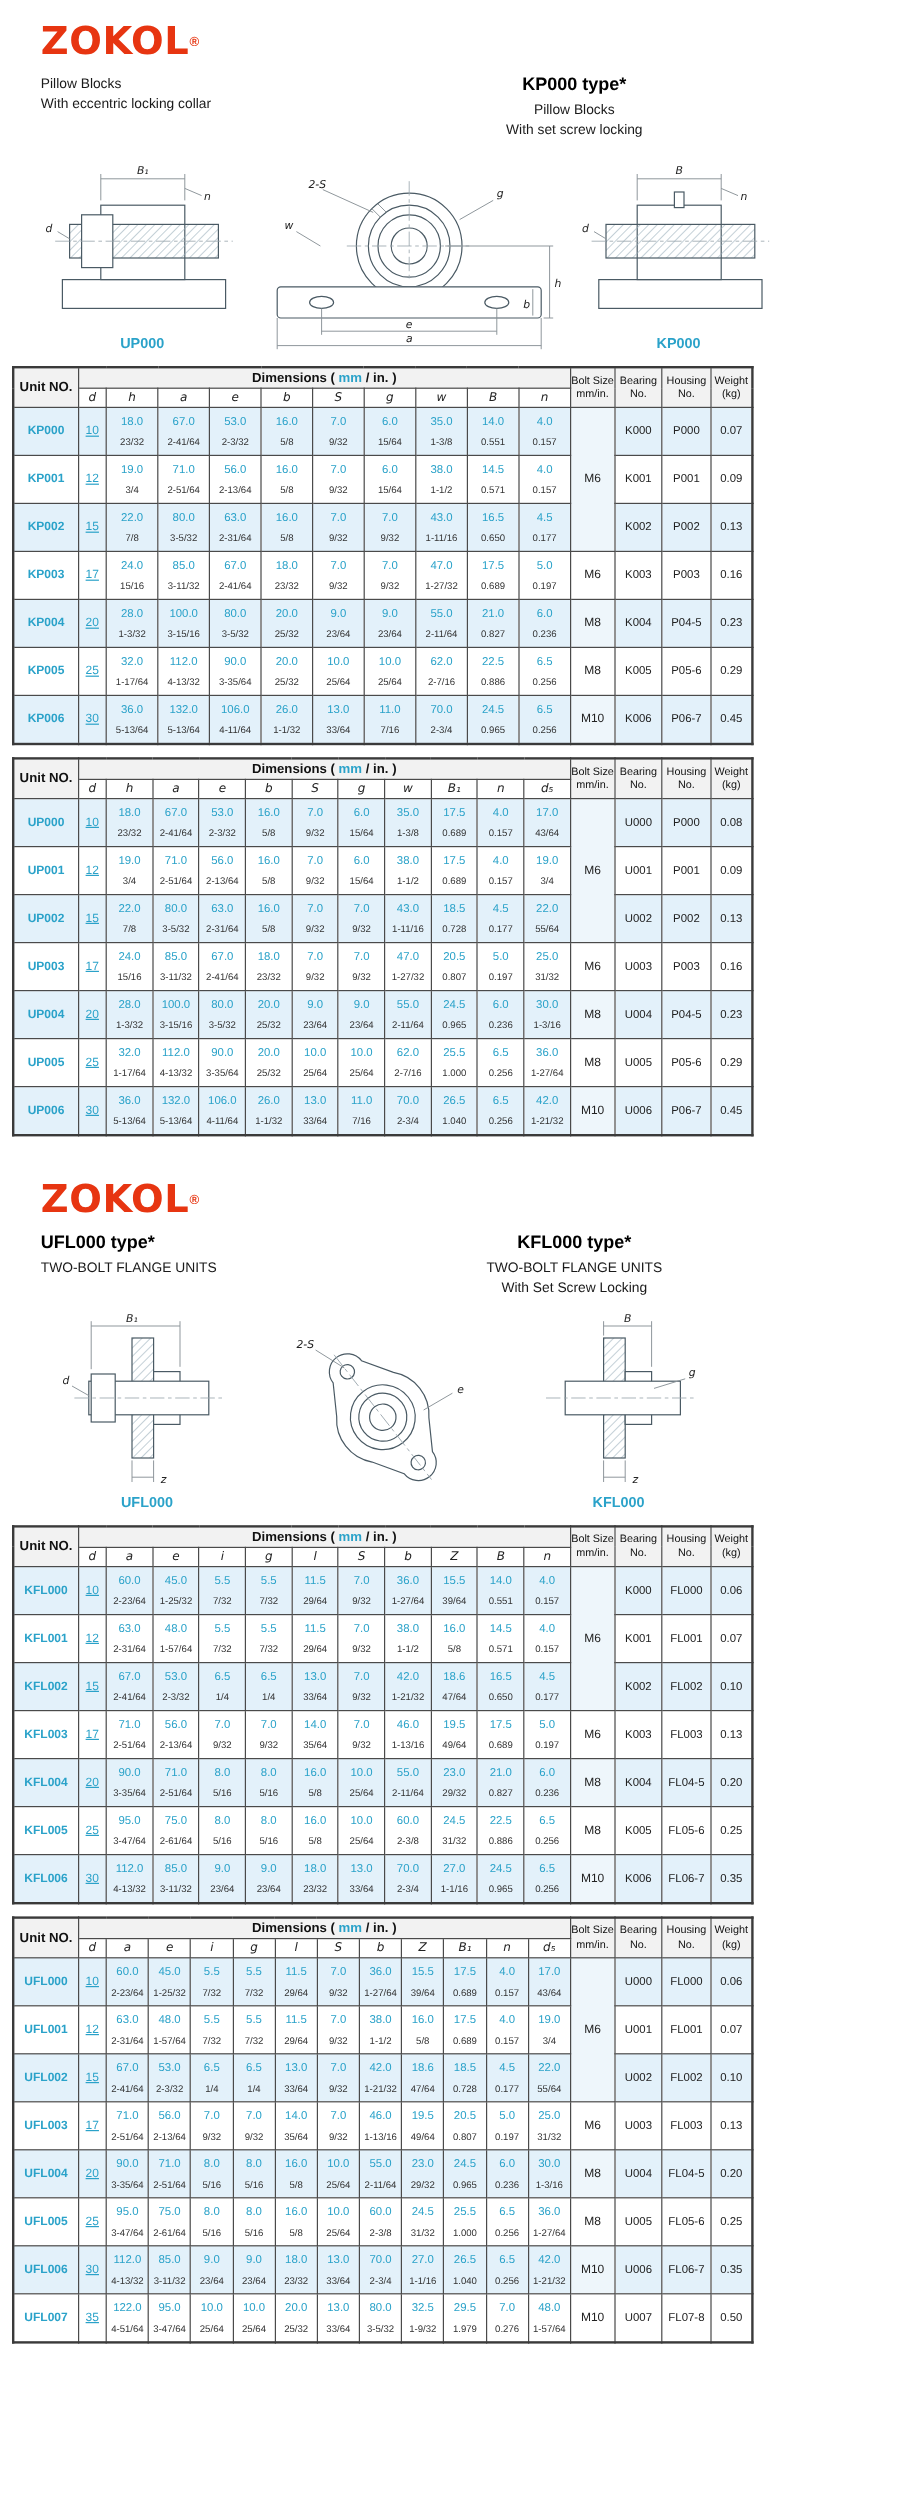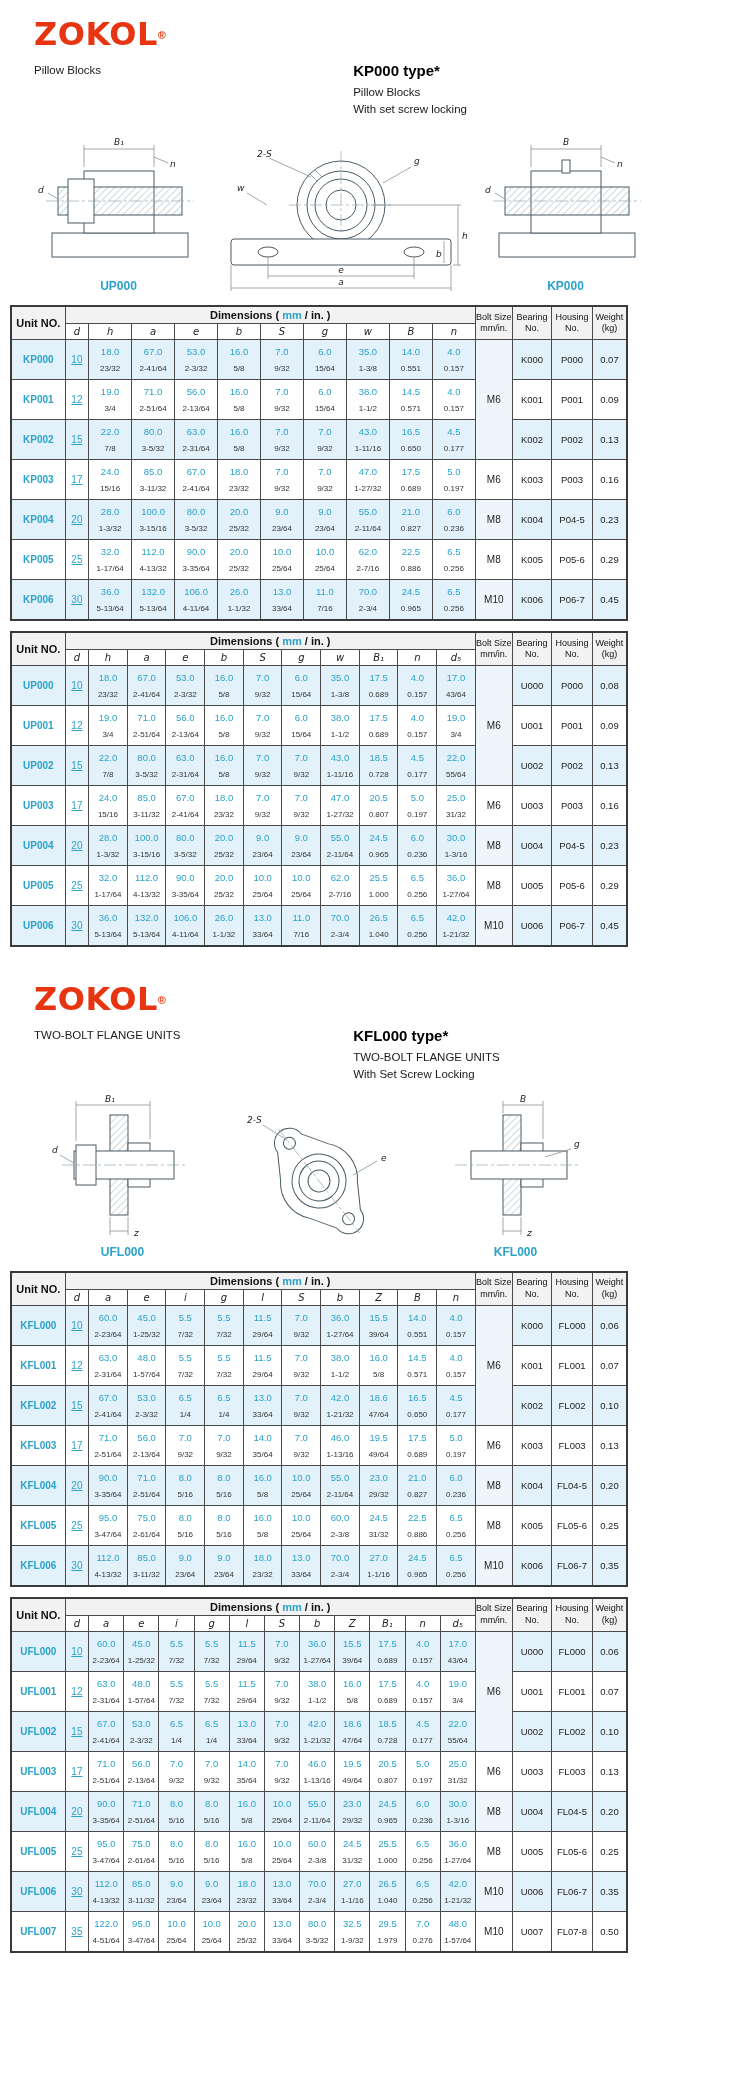--- a/index.html
+++ b/index.html
@@ -6,21 +6,21 @@
   html, body { background:#fff; }
   .page { width:638px; padding:8px 10px 26px; font-family:"Liberation Sans", sans-serif; color:#222; }
 
   .logo-row { padding:8px 0 0 24px; }
   .logo-row.second { margin-top:26px; }
   .logo-text { font-family:"DejaVu Sans", sans-serif; font-weight:bold; font-size:32px; line-height:36px; color:#e73511; letter-spacing:0.5px; }
   .logo-reg { font-size:11px; color:#e73511; vertical-align:super; font-weight:bold; }
 
   .type-row { display:flex; padding:10px 24px 2px; }
   .type-left { width:56%; }
-  .type-right { width:44%; }
+  .type-right { width:44%;text-align:center; }
   .type-title { font-size:15px; font-weight:bold; color:#000; margin-bottom:5px; }
   .type-sub { font-size:11.5px; color:#1a1a1a; line-height:1.45; }
 
   .diagrams { display:flex; justify-content:space-between; align-items:flex-end; padding:8px 16px 2px; }
   .diagrams.flange { justify-content:space-evenly; }
   .diagram { text-align:center; }
   .diagram-caption { font-size:12px; font-weight:bold; color:#2aa2c9; margin-top:2px; }
   svg { display:block; }
   .dwg { fill:#fff; stroke:#4a5a64; stroke-width:1; }
   .thin { stroke:#8a9298; stroke-width:0.8; fill:none; }
@@ -51,20 +51,21 @@
 <div class="page">
 
   <section>
     <div class="logo-row">
       <span class="logo-text">ZOKOL</span><span class="logo-reg">®</span>
     </div>
 
     <div class="type-row">
       <div class="type-left">
         <div class="type-sub">Pillow Blocks</div>
+        <div class="type-sub">With eccentric locking collar</div>
       </div>
       <div class="type-right">
         <div class="type-title">KP000 type*</div>
         <div class="type-sub">Pillow Blocks</div>
         <div class="type-sub">With set screw locking</div>
       </div>
     </div>
 
     <div class="diagrams">
       <div class="diagram">
@@ -924,20 +925,21 @@
       </div>
   </section>
 
   <section>
     <div class="logo-row second">
       <span class="logo-text">ZOKOL</span><span class="logo-reg">®</span>
     </div>
 
     <div class="type-row">
       <div class="type-left">
+        <div class="type-title">UFL000 type*</div>
         <div class="type-sub">TWO-BOLT FLANGE UNITS</div>
       </div>
       <div class="type-right">
         <div class="type-title">KFL000 type*</div>
         <div class="type-sub">TWO-BOLT FLANGE UNITS</div>
         <div class="type-sub">With Set Screw Locking</div>
       </div>
     </div>
 
     <div class="diagrams flange">

